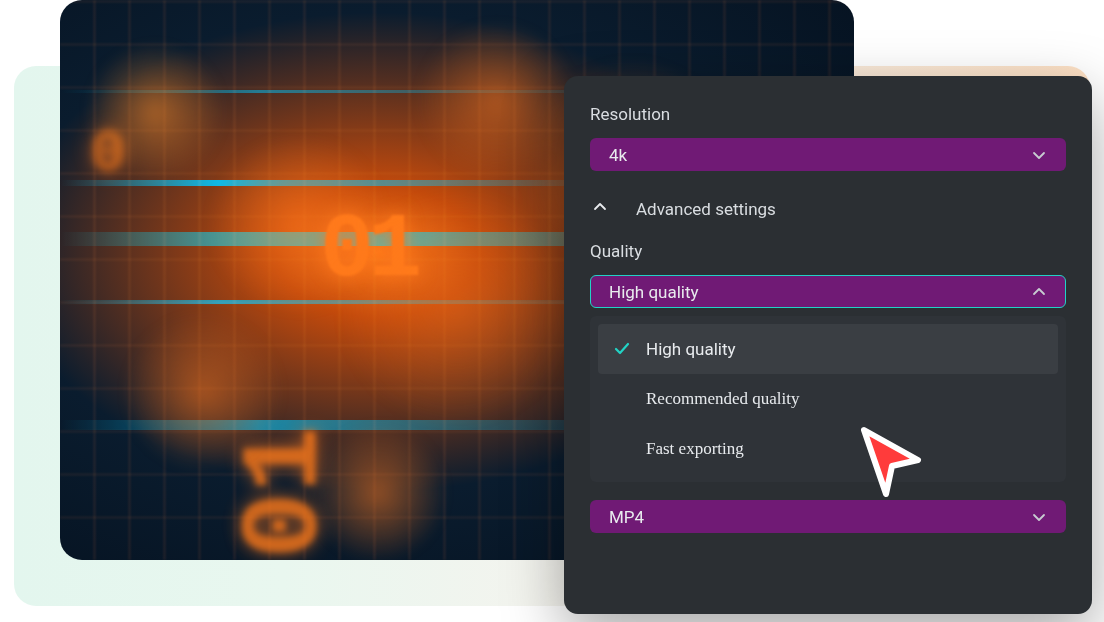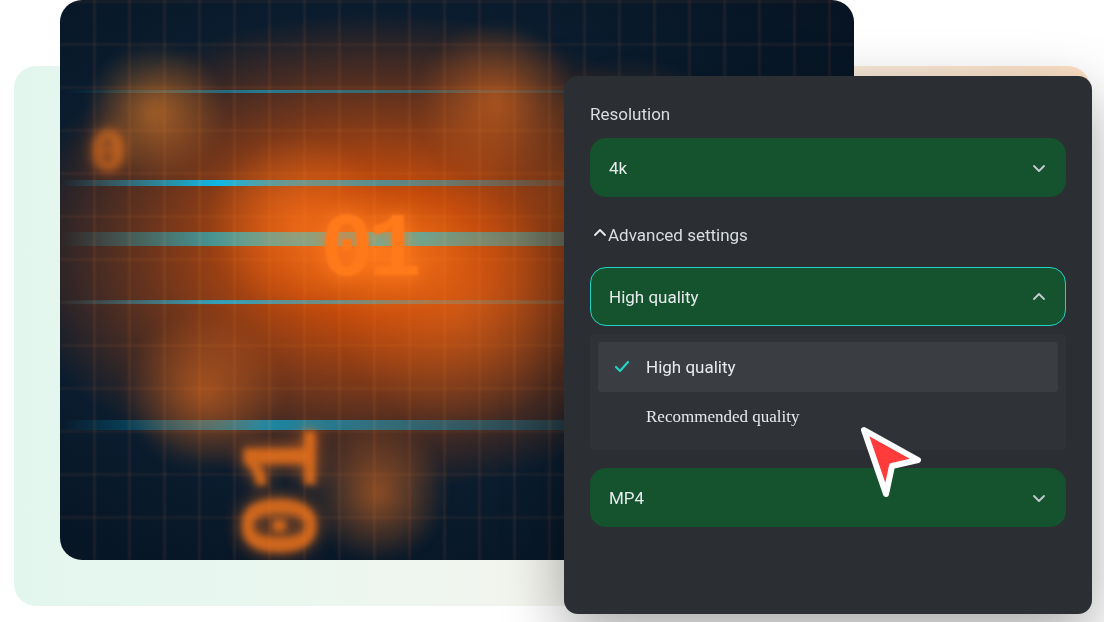--- a/index.html
+++ b/index.html
@@ -96,43 +96,43 @@
 
     .label {
       font-size: 17px;
       font-weight: 400;
       color: #d9dde1;
       margin-bottom: 14px;
     }
 
     .select {
       width: 100%;
-      height: 59px;
-      background: #14532d;
-      border-radius: 16px;
+      height: 33px;
+      background: #701a75;
+      border-radius: 6px;
       display: flex;
       align-items: center;
       justify-content: space-between;
       padding: 0 18px;
       font-size: 17px;
       color: #e8ebee;
       cursor: pointer;
       margin-bottom: 22px;
       border: 1px solid transparent;
     }
     .select.open {
       border: 1px solid #22d3c5;
       margin-bottom: 8px;
     }
     .select .chev svg { display:block; }
 
     .adv-row {
       display: flex;
       align-items: center;
-      gap: 0;
+      gap: 28px;
       padding: 6px 2px 22px 2px;
       font-size: 17px;
       cursor: pointer;
     }
 
     .dropdown {
       background: #2f3338;
       border-radius: 6px;
       padding: 8px;
       margin-bottom: 18px;
@@ -189,20 +189,21 @@
 
   <div class="adv-row">
     <span>
       <svg width="16" height="16" viewBox="0 0 16 16">
           <path d="M3 10l5-5 5 5" fill="none" stroke="#e8ebee" stroke-width="1.8" stroke-linecap="round" stroke-linejoin="round"></path>
         </svg>
     </span>
     <span>Advanced settings</span>
   </div>
 
+  <div class="label">Quality</div>
   <div class="select open">
     <span>High quality</span>
     <span class="chev">
       <svg width="16" height="16" viewBox="0 0 16 16">
           <path d="M3 10l5-5 5 5" fill="none" stroke="#c7ccd1" stroke-width="1.8" stroke-linecap="round" stroke-linejoin="round"></path>
         </svg>
     </span>
   </div>
 
   <div class="dropdown">
@@ -215,20 +216,28 @@
       <span class="txt">High quality</span>
     </div>
     <div class="option">
       <span class="check">
         <svg width="18" height="18" viewBox="0 0 18 18">
             <path d="M3 9l4 4 8-9" fill="none" stroke="#22d3c5" stroke-width="2.2"></path>
           </svg>
       </span>
       <span class="txt">Recommended quality</span>
     </div>
+    <div class="option">
+      <span class="check">
+        <svg width="18" height="18" viewBox="0 0 18 18">
+            <path d="M3 9l4 4 8-9" fill="none" stroke="#22d3c5" stroke-width="2.2"></path>
+          </svg>
+      </span>
+      <span class="txt">Fast exporting</span>
+    </div>
   </div>
 
   <div class="select" style="margin-bottom:12px">
     <span>MP4</span>
     <span class="chev">
       <svg width="16" height="16" viewBox="0 0 16 16">
           <path d="M3 6l5 5 5-5" fill="none" stroke="#c7ccd1" stroke-width="1.8" stroke-linecap="round" stroke-linejoin="round"></path>
         </svg>
     </span>
   </div>

